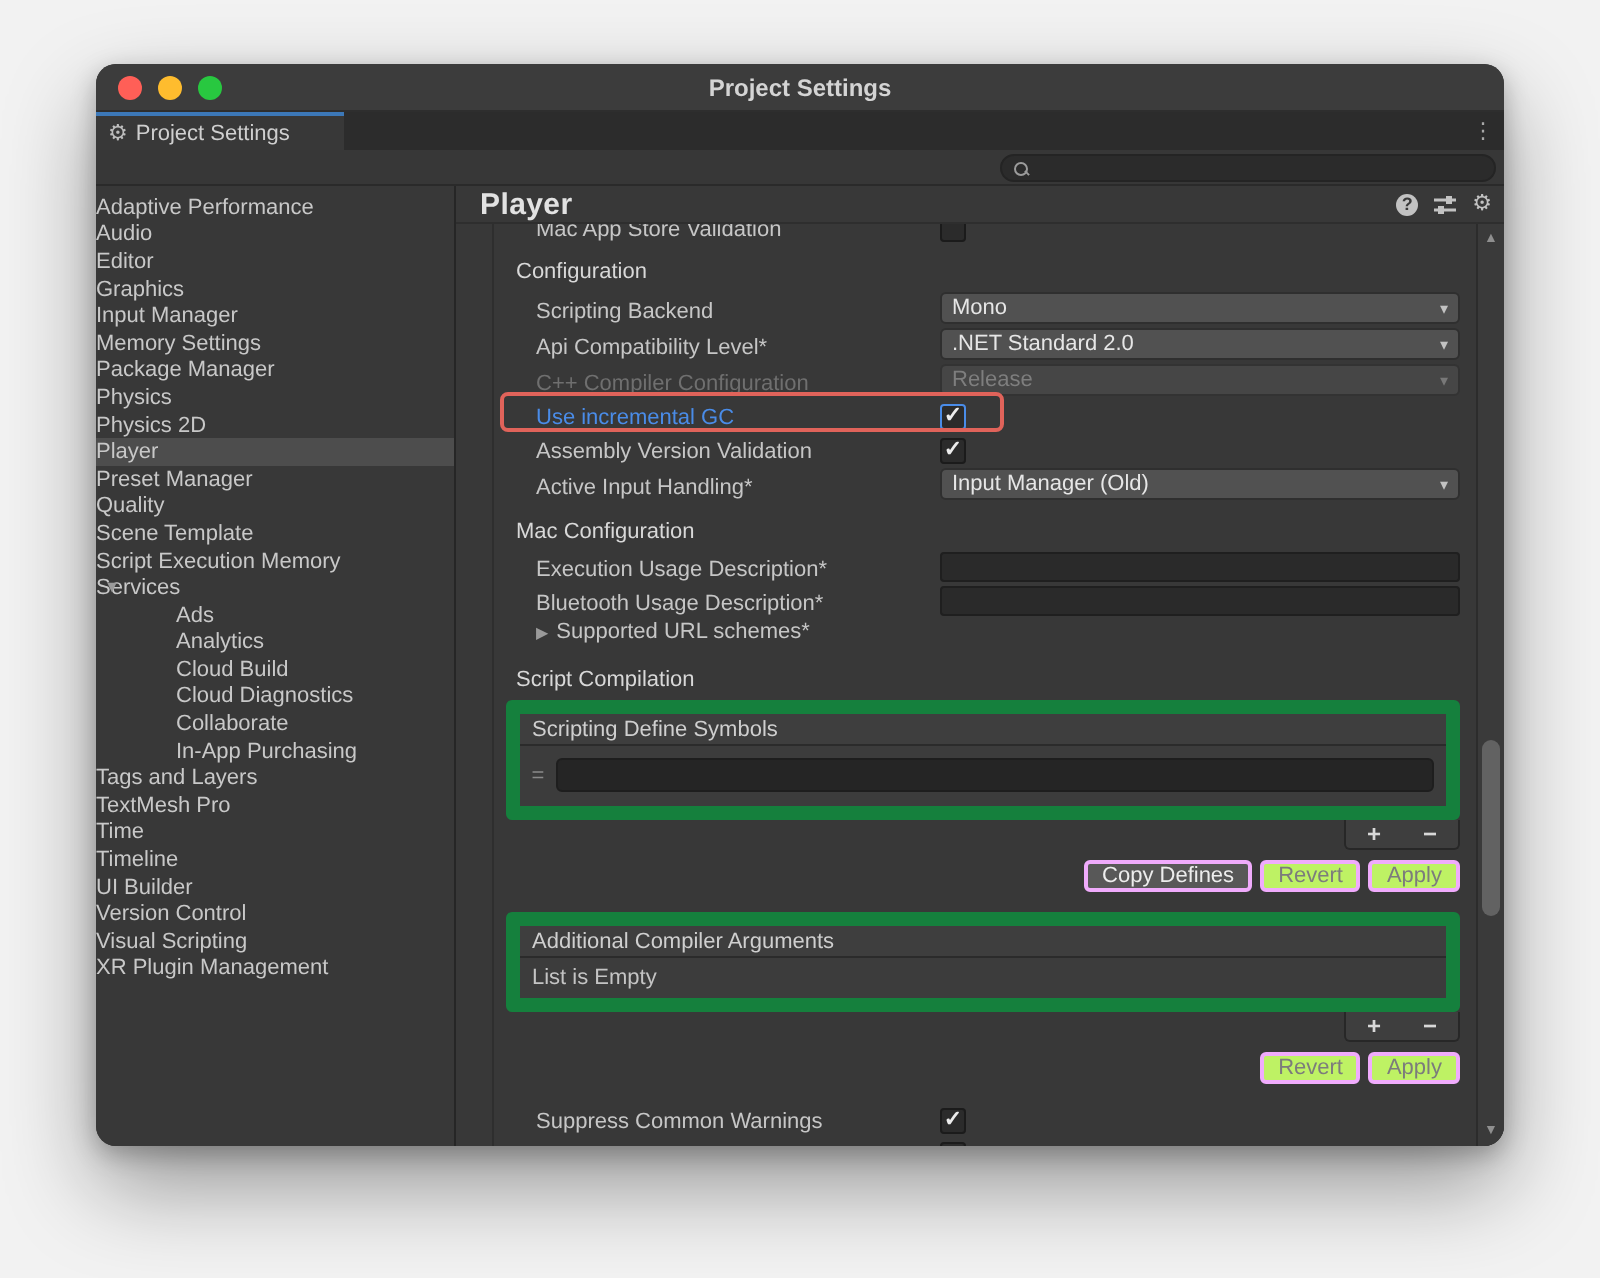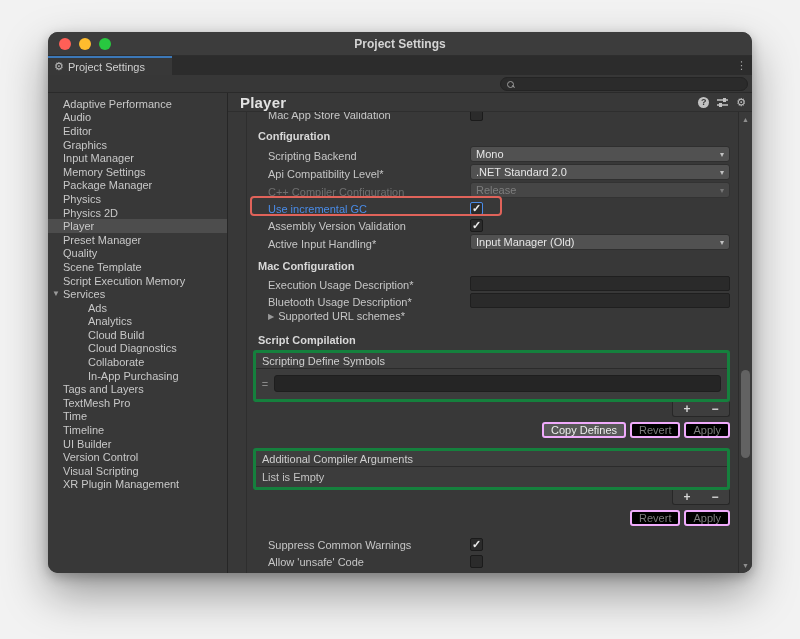--- a/index.html
+++ b/index.html
@@ -68,21 +68,21 @@
     background:transparent; border:none; outline:none; color:#DDD;
     font-family:"Liberation Sans", sans-serif; font-size:10px; flex:1;
   }
   
   .split { flex:1; display:flex; min-height:0; }
   .sidebar {
     width:180px; flex:0 0 auto; background:#383838;
     border-right:1px solid #262626; padding-top:4px; overflow:hidden;
   }
   .side-item {
-    height:13.6px; display:flex; align-items:center; padding-left:15px;
+    height:13.6px; display:flex; align-items:center; 
     color:#C8C8C8; white-space:nowrap; position:relative; cursor:default;
   }
   .side-item .tri {
     position:absolute; left:4px; font-size:8px; color:#9A9A9A; top:2px;
   }
   .side-item.indent-1 { padding-left:40px; }
   .side-item.selected { background:#4D4D4D; }
   
   .main { flex:1; display:flex; flex-direction:column; min-width:0; background:#383838; }
   .main-header {
@@ -123,21 +123,21 @@
   
   .clip-top { height:10px; overflow:hidden; }
   .clip-top .irow { margin-top:-8px; }
   .irow { display:flex; align-items:flex-end; height:17px; position:relative; }
   .irow.tall { height:18px; }
   .ilabel { width:224px; padding-left:22px; color:#C6C6C6; white-space:nowrap; overflow:hidden; }
   .ilabel.disabled { color:#6F6F6F; }
   .ilabel.link { color:#4A8CE8; }
   .ivalue { flex:1; margin-right:8px; display:flex; align-items:center; min-width:0; }
   .sec-head {
-    font-weight:bold; color:#D8D8D8; padding-left:12px; height:16px;
+    font-weight:normal; color:#D8D8D8; padding-left:12px; height:16px;
     display:flex; align-items:center; white-space:nowrap;
   }
   .dropdown {
     flex:1; height:16px; background:#515151; border:1px solid #2F2F2F; border-radius:3px;
     display:flex; align-items:center; justify-content:space-between; padding:0 5px;
     color:#E6E6E6; white-space:nowrap;
   }
   .dropdown .dd-arrow { font-size:8px; color:#C2C2C2; margin-left:6px; }
   .dropdown.disabled { background:#464646; color:#7E7E7E; border-color:#333; }
   .dropdown.disabled .dd-arrow { color:#787878; }
@@ -153,21 +153,21 @@
   }
   .checkbox.focus-blue { border-color:#4A8CE8; }
   .gc-box {
     position:absolute; left:4px; top:-2px; width:252px; height:20px;
     border:2px solid #E0635A; border-radius:4px; pointer-events:none;
   }
   .foldout { display:flex; align-items:center; gap:4px; padding-left:22px; height:16px; color:#C6C6C6; }
   .foldout .tri { font-size:8px; color:#9A9A9A; }
   
   .listbox {
-    margin:2px 8px 0 7px; border:3px solid #15803d; border-radius:3px; overflow:hidden;
+    margin:2px 8px 0 7px; border:7px solid #15803d; border-radius:3px; overflow:hidden;
     background:#3C3C3C;
   }
   .listbox-header {
     height:16px; background:#3E3E3E; border-bottom:1px solid #2B2B2B;
     display:flex; align-items:center; padding-left:6px; color:#CFCFCF;
   }
   .define-row { display:flex; align-items:center; padding:6px 6px 7px 2px; gap:2px; background:#3C3C3C; }
   .drag-handle { color:#8A8A8A; width:14px; text-align:center; flex:0 0 auto; }
   .define-input {
     flex:1; height:17px; background:#252525; border:1px solid #1E1E1E; border-radius:3px;
@@ -178,21 +178,21 @@
   .pm-box {
     width:58px; height:15px; background:#3E3E3E; border:1px solid #272727; border-top:none;
     border-radius:0 0 3px 3px; display:flex; align-items:center; justify-content:space-around;
   }
   .pm-btn { color:#D8D8D8; font-size:12px; font-weight:bold; line-height:1; }
   .btn-row { display:flex; justify-content:flex-end; gap:4px; margin:5px 8px 0 0; }
   .btn {
     height:16px; padding:0 7px; background:#585858; border:2px solid #f0abfc; border-radius:3px;
     color:#EDEDED; display:flex; align-items:center; font-size:11px;
   }
-  .btn.disabled { background:#000000; color:#7C7C7C; } .spacer-6 { height:6px; } .spacer-8 { height:8px; }
+  .btn.disabled { background:#bef264; color:#7C7C7C; } .spacer-6 { height:6px; } .spacer-8 { height:8px; }
 </style>
 </head>
 <body>
 
 <div class="window">
 
   <div class="titlebar">
     <div class="traffic">
       <div class="light" style="background:#FF5F57"></div>
       <div class="light" style="background:#FEBC2E"></div>

